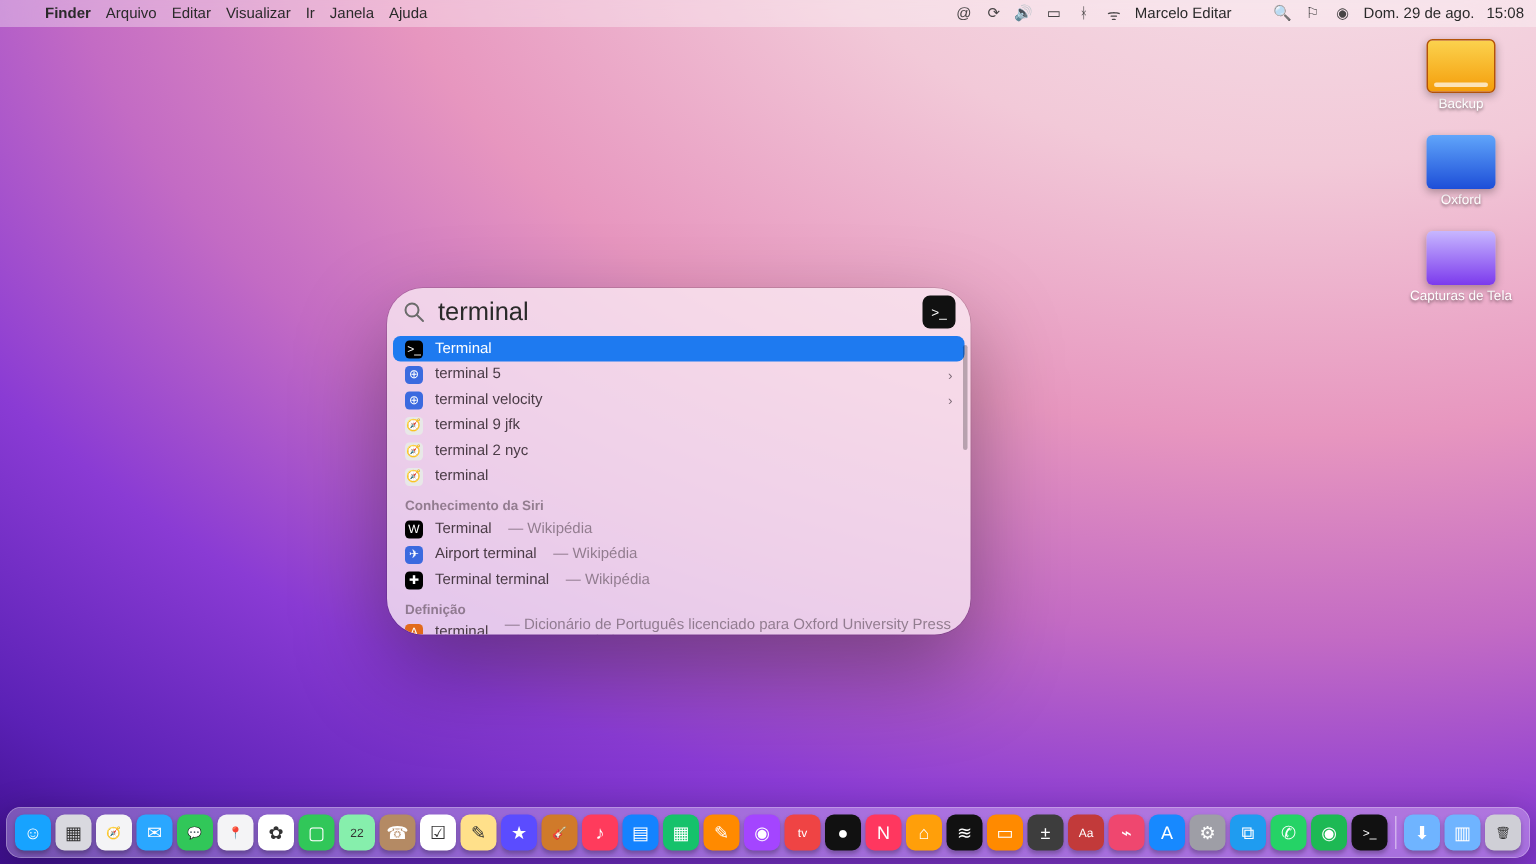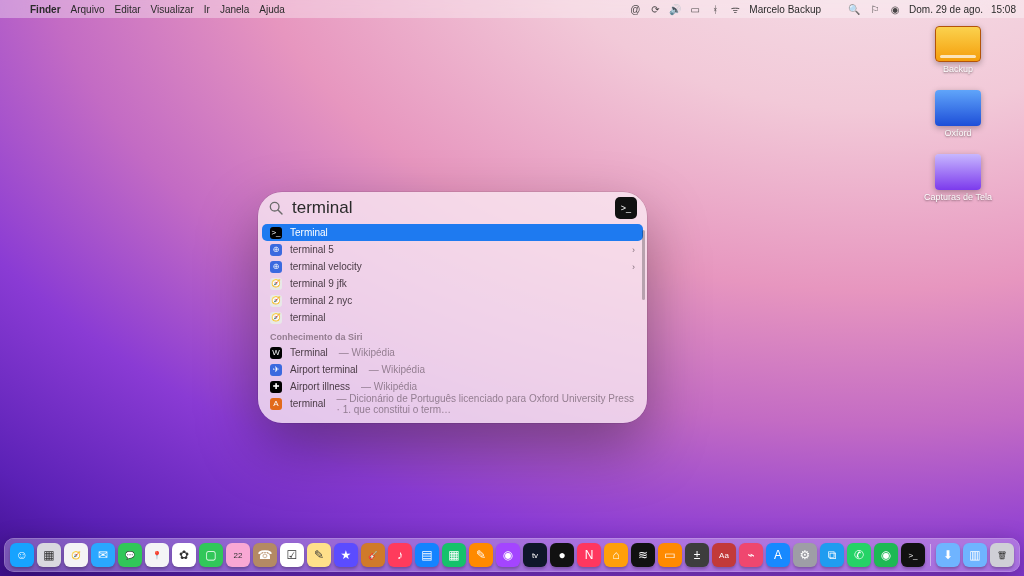--- a/index.html
+++ b/index.html
@@ -22,21 +22,21 @@
     padding: 0 8px; font-size:10px; color:#2a2a2a;
     z-index: 5;
   }
   .menubar .left, .menubar .right { display:flex; align-items:center; gap:10px; }
   .menubar .left .app { font-weight:600; }
   .menubar .right { gap:8px; }
   .mb-item { white-space:nowrap; }
   .mb-icon { width:12px; height:12px; display:inline-flex; align-items:center; justify-content:center; font-size:10px; opacity:.85; }
 
   
-  .desktop-icons { position:absolute; top:26px; right:24px; width:84px; display:flex; flex-direction:column; gap:16px; z-index:2; }
+  .desktop-icons { position:absolute; top:26px; right:8px; width:84px; display:flex; flex-direction:column; gap:16px; z-index:2; }
   .di { display:flex; flex-direction:column; align-items:center; gap:2px; font-size:9px; color:#fff; text-shadow:0 1px 2px rgba(0,0,0,.5); }
   .di .glyph { width:46px; height:36px; border-radius:4px; background:#fff; position:relative; box-shadow:0 2px 6px rgba(0,0,0,.3); overflow:hidden; display:flex; align-items:center; justify-content:center;}
   .di .glyph.drive { background: linear-gradient(#fbd24e,#f59e0b); border:1px solid #b45309; }
   .di .glyph.img { background: linear-gradient(#60a5fa,#1d4ed8); }
   .di .glyph.cap { background: linear-gradient(#c7b7ff,#7c3aed); }
   .di .glyph .bar { position:absolute; bottom:3px; left:4px; right:4px; height:3px; background:rgba(255,255,255,.7); border-radius:2px;}
 
   
   .spotlight {
     position:absolute; left:258px; top:192px; width:389px; height:231px;
@@ -94,21 +94,21 @@
     <span class="mb-item">Janela</span>
     <span class="mb-item">Ajuda</span>
   </div>
   <div class="right">
     <span class="mb-icon">@</span>
     <span class="mb-icon">⟳</span>
     <span class="mb-icon">🔊</span>
     <span class="mb-icon">▭</span>
     <span class="mb-icon">ᚼ</span>
     <span class="mb-icon">ᯤ</span>
-    <span class="mb-item">Marcelo Backup</span>
+    <span class="mb-item">Marcelo Editar</span>
     <span class="mb-icon"></span>
     <span class="mb-icon">🔍</span>
     <span class="mb-icon">⚐</span>
     <span class="mb-icon">◉</span>
     <span class="mb-item">Dom. 29 de ago.</span>
     <span class="mb-item">15:08</span>
   </div>
 </div>
 
 <div class="desktop-icons">
@@ -174,54 +174,55 @@
       <span>Terminal</span>
       <span class="sub">— Wikipédia</span>
     </div>
     <div class="sp-row">
       <span class="ic web">✈</span>
       <span>Airport terminal</span>
       <span class="sub">— Wikipédia</span>
     </div>
     <div class="sp-row">
       <span class="ic app">✚</span>
-      <span>Airport illness</span>
+      <span>Terminal terminal</span>
       <span class="sub">— Wikipédia</span>
     </div>
 
+    <div class="sp-heading">Definição</div>
     <div class="sp-row">
       <span class="ic book">A</span>
       <span>terminal</span>
       <span class="sub">— Dicionário de Português licenciado para Oxford University Press · 1. que constitui o term…</span>
     </div>
 
   </div>
 </div>
 
 <div class="dock" id="dock">
     <div class="dk" style="background: rgb(23, 163, 255); font-size: 12px; color: rgb(255, 255, 255);">☺</div>
     <div class="dk" style="background: rgb(217, 217, 223); font-size: 12px; color: rgb(51, 51, 51);">▦</div>
     <div class="dk" style="background: rgb(244, 244, 246); font-size: 8px; color: rgb(51, 51, 51);">🧭</div>
     <div class="dk" style="background: rgb(42, 167, 255); font-size: 12px; color: rgb(255, 255, 255);">✉</div>
     <div class="dk" style="background: rgb(49, 199, 89); font-size: 8px; color: rgb(255, 255, 255);">💬</div>
     <div class="dk" style="background: rgb(244, 244, 246); font-size: 8px; color: rgb(51, 51, 51);">📍</div>
     <div class="dk" style="background: rgb(255, 255, 255); font-size: 12px; color: rgb(51, 51, 51);">✿</div>
     <div class="dk" style="background: rgb(49, 199, 89); font-size: 12px; color: rgb(255, 255, 255);">▢</div>
-    <div class="dk" style="background: #f9a8d4; font-size: 8px; color: rgb(51, 51, 51);">22</div>
+    <div class="dk" style="background: #86efac; font-size: 8px; color: rgb(51, 51, 51);">22</div>
     <div class="dk" style="background: rgb(180, 138, 100); font-size: 12px; color: rgb(255, 255, 255);">☎</div>
     <div class="dk" style="background: rgb(255, 255, 255); font-size: 12px; color: rgb(51, 51, 51);">☑</div>
     <div class="dk" style="background: rgb(255, 224, 138); font-size: 12px; color: rgb(51, 51, 51);">✎</div>
     <div class="dk" style="background: rgb(91, 76, 255); font-size: 12px; color: rgb(255, 255, 255);">★</div>
     <div class="dk" style="background: rgb(208, 122, 42); font-size: 8px; color: rgb(255, 255, 255);">🎸</div>
     <div class="dk" style="background: rgb(255, 59, 92); font-size: 12px; color: rgb(255, 255, 255);">♪</div>
     <div class="dk" style="background: rgb(20, 131, 255); font-size: 12px; color: rgb(255, 255, 255);">▤</div>
     <div class="dk" style="background: rgb(21, 194, 107); font-size: 12px; color: rgb(255, 255, 255);">▦</div>
     <div class="dk" style="background: rgb(255, 138, 0); font-size: 12px; color: rgb(255, 255, 255);">✎</div>
     <div class="dk" style="background: rgb(164, 69, 255); font-size: 12px; color: rgb(255, 255, 255);">◉</div>
-    <div class="dk" style="background: #0f172a; font-size: 8px; color: rgb(255, 255, 255);">tv</div>
+    <div class="dk" style="background: #ef4444; font-size: 8px; color: rgb(255, 255, 255);">tv</div>
     <div class="dk" style="background: rgb(17, 17, 17); font-size: 12px; color: rgb(255, 255, 255);">●</div>
     <div class="dk" style="background: rgb(255, 55, 95); font-size: 12px; color: rgb(255, 255, 255);">N</div>
     <div class="dk" style="background: rgb(255, 159, 10); font-size: 12px; color: rgb(255, 255, 255);">⌂</div>
     <div class="dk" style="background: rgb(17, 17, 17); font-size: 12px; color: rgb(255, 255, 255);">≋</div>
     <div class="dk" style="background: rgb(255, 138, 0); font-size: 12px; color: rgb(255, 255, 255);">▭</div>
     <div class="dk" style="background: rgb(61, 61, 61); font-size: 12px; color: rgb(255, 255, 255);">±</div>
     <div class="dk" style="background: rgb(194, 58, 58); font-size: 8px; color: rgb(255, 255, 255);">Aa</div>
     <div class="dk" style="background: rgb(239, 71, 111); font-size: 12px; color: rgb(255, 255, 255);">⌁</div>
     <div class="dk" style="background: rgb(23, 137, 255); font-size: 12px; color: rgb(255, 255, 255);">A</div>
     <div class="dk" style="background: rgb(158, 158, 166); font-size: 12px; color: rgb(255, 255, 255);">⚙</div>

